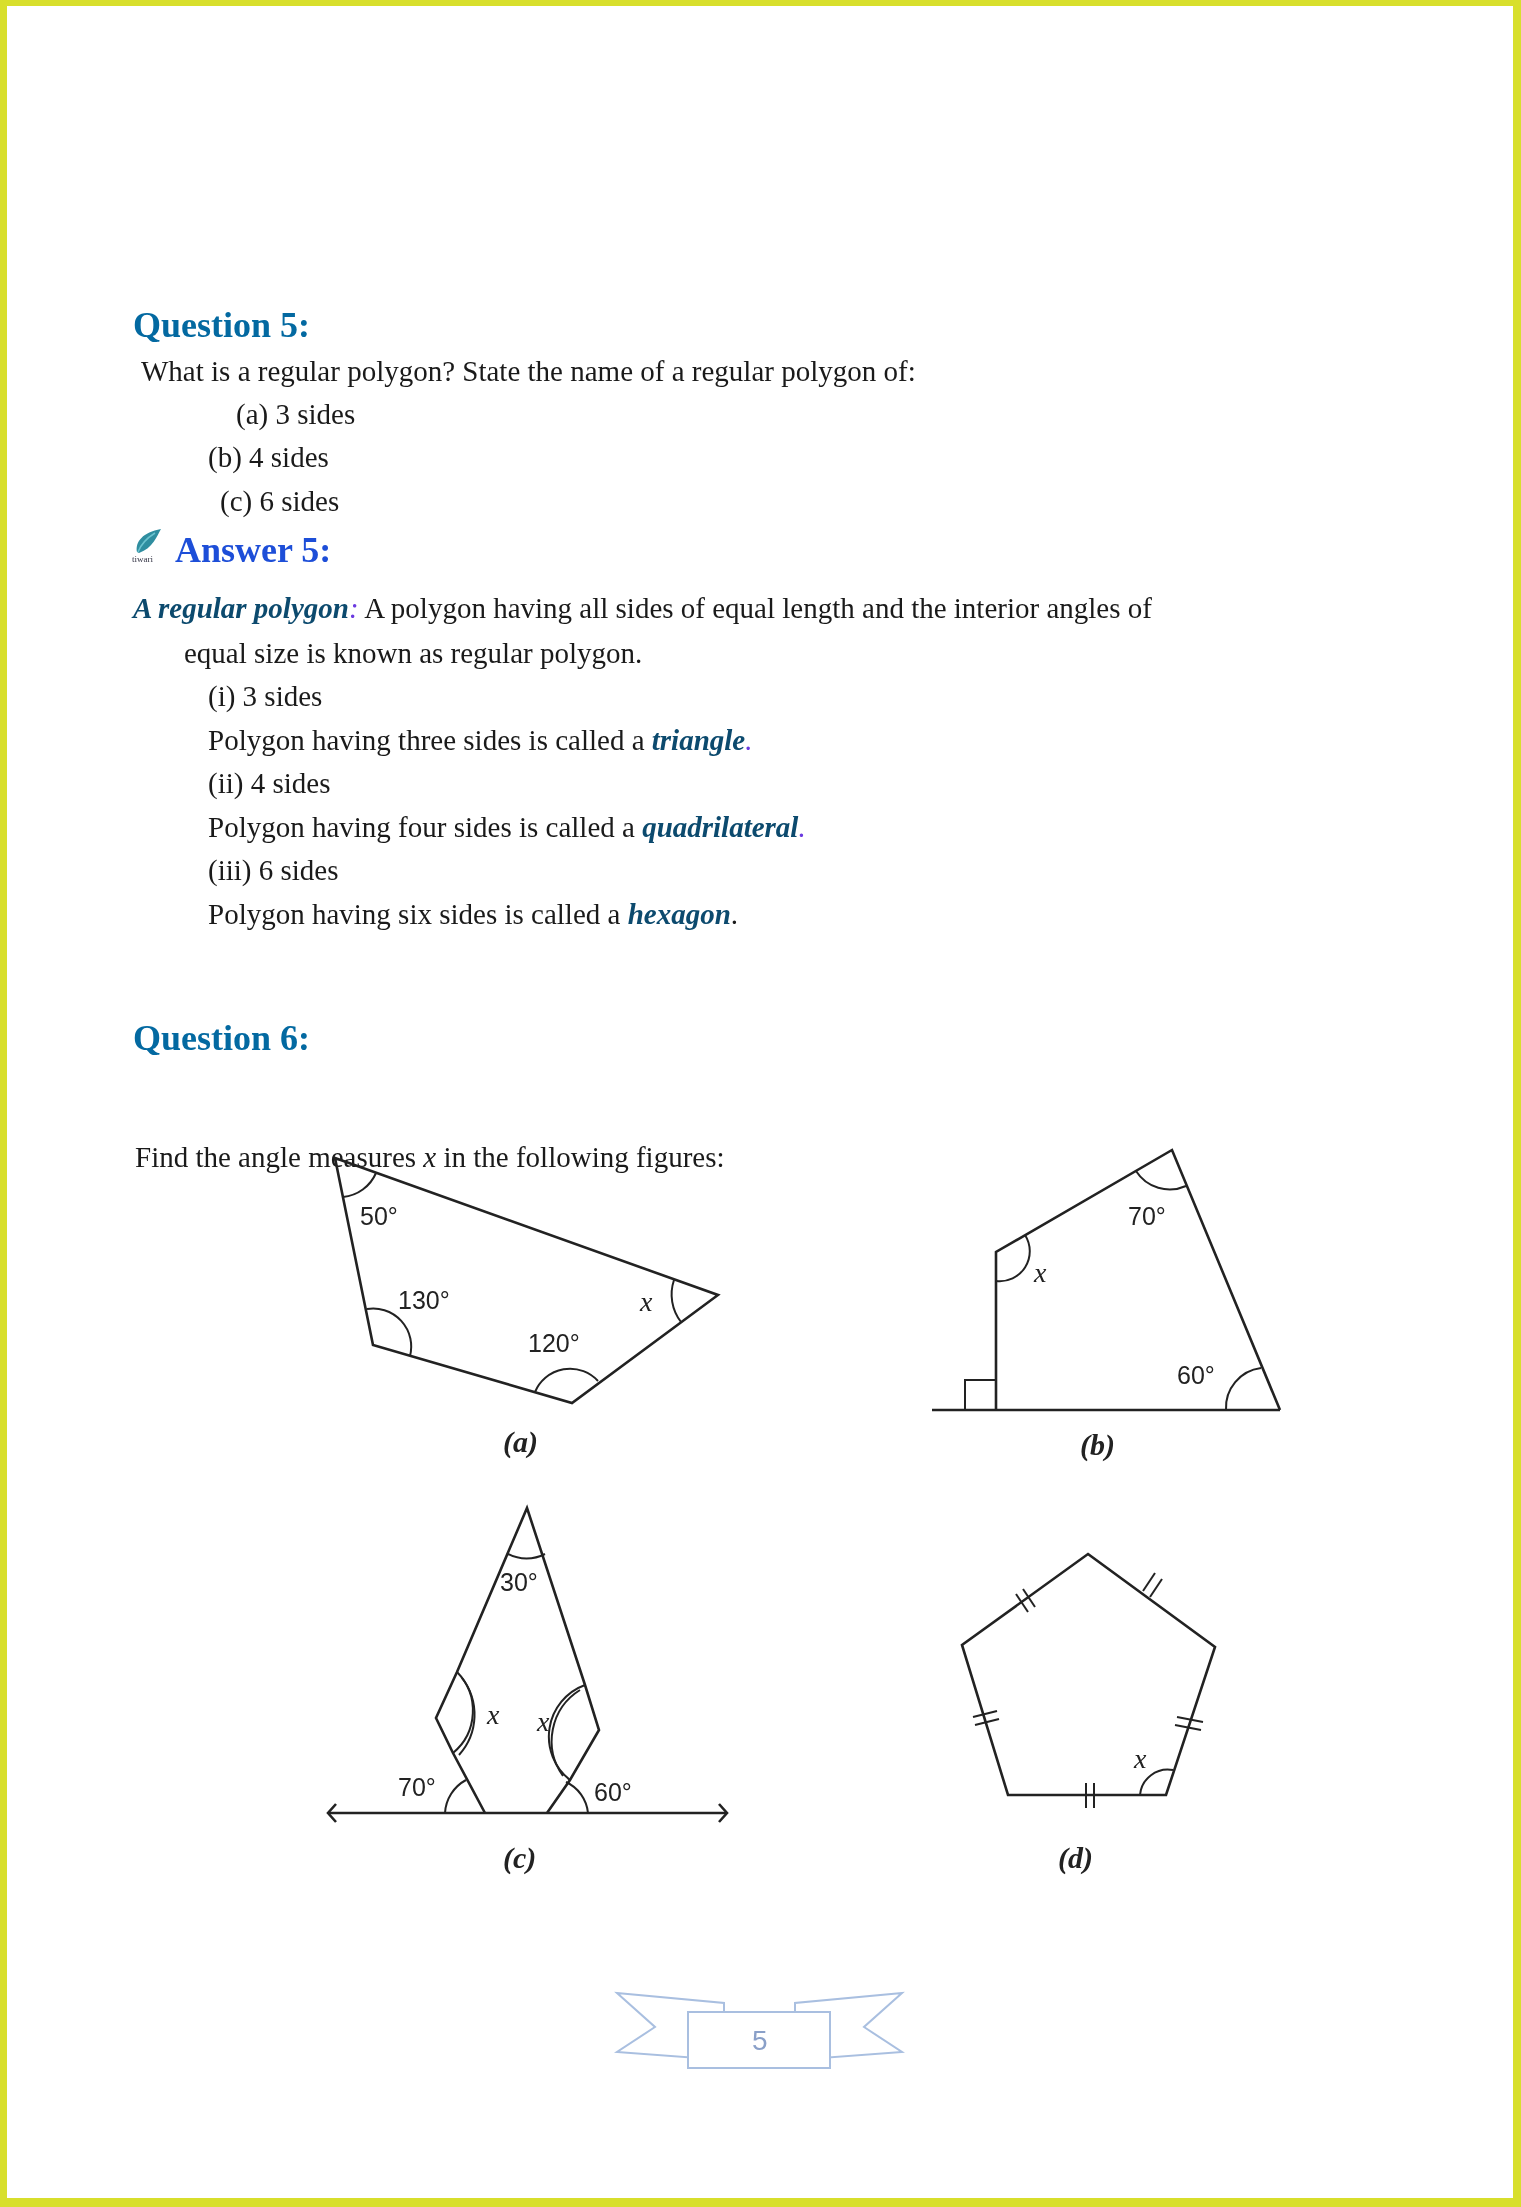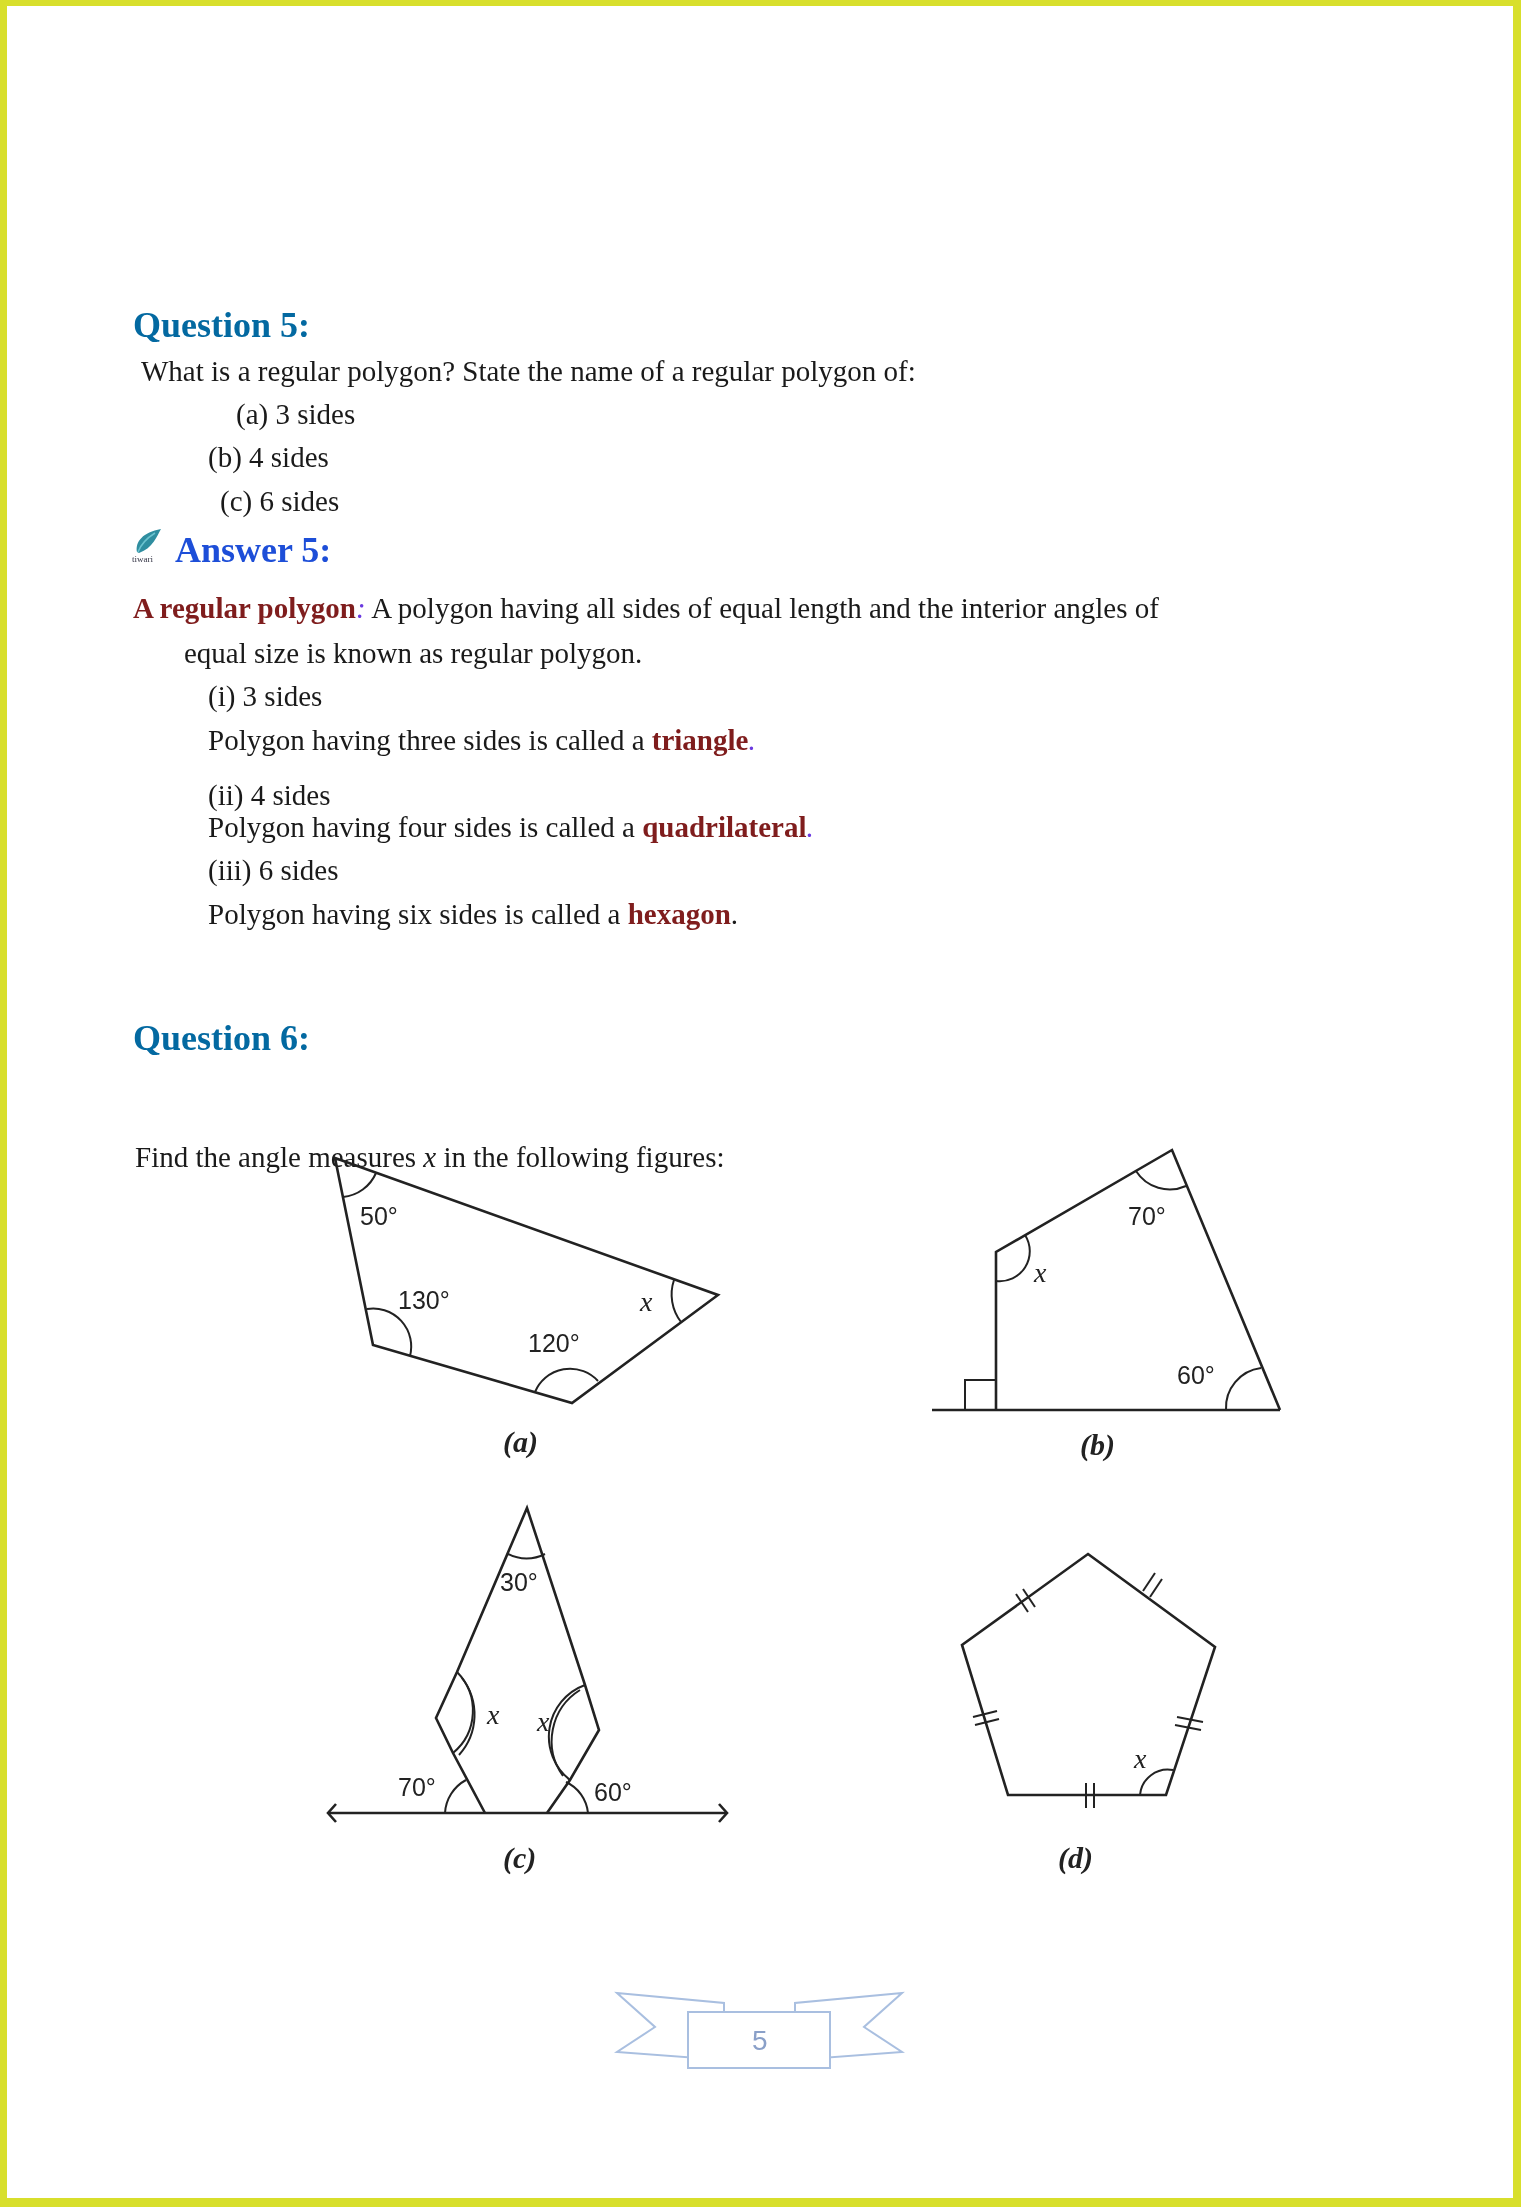--- a/index.html
+++ b/index.html
@@ -6,21 +6,21 @@
   body { width: 1521px; height: 2207px; position: relative; background: #ffffff; overflow: hidden; }
   .page-border {
     position: absolute; left: 0; top: 0; width: 1521px; height: 2207px; box-sizing: border-box;
     border-top: 6px solid #d8df2c; border-left: 7px solid #d8df2c;
     border-right: 8px solid #d8df2c; border-bottom: 9px solid #d8df2c;
   }
   .t { position: absolute; white-space: nowrap; font-family: "Liberation Serif", "DejaVu Serif", serif; color: #1a1a1a; }
   .body-text { font-size: 29px; line-height: 1; }
   .heading-q { font-family: "Liberation Serif", serif; font-weight: bold; font-size: 36px; color: #0369a1; line-height: 1; }
   .heading-a { font-family: "Liberation Serif", serif; font-weight: bold; font-size: 36px; color: #1d4ed8; line-height: 1; }
-  .em { color: #7f1d1d; font-weight: bold; }
+  .em { color: #0c4a6e; font-style: italic; font-weight: bold; }
   .em-punct { color: #6b3ae0; font-style: italic; }
   .var { font-style: italic; }
   .logo { position: absolute; left: 131px; top: 526px; width: 36px; height: 38px; }
   svg.figs { position: absolute; left: 0; top: 0; }
   .fig-lbl { font-family: "Liberation Sans", "DejaVu Sans", sans-serif; font-size: 25px; fill: #222; }
   .fig-var { font-family: "Liberation Serif", serif; font-style: italic; font-size: 28px; fill: #222; }
   .fig-cap { font-family: "Liberation Serif", serif; font-style: italic; font-weight: bold; font-size: 30px; fill: #222; }
   .page-num { font-family: "Liberation Sans", sans-serif; font-size: 28px; fill: #8aa0c8; }
 </style>
 </head>
@@ -40,21 +40,21 @@
   <text x="1" y="36" font-family="Liberation Serif, serif" font-size="9" fill="#334">tiwari</text>
 </svg>
 <div class="t heading-a" style="left:175px; top:532px;">Answer 5:</div>
 
 <div class="t body-text" style="left:133px; top:594px;"><span class="em">A regular polygon</span><span class="em-punct">:</span><span> A polygon having all sides of equal length and the interior angles of</span></div>
 <div class="t body-text" style="left:148px; top:639px;margin-left:36px;">equal size is known as regular polygon.</div>
 
 <div class="t body-text" style="left:208px; top:682px;">(i) 3 sides</div>
 <div class="t body-text" style="left:208px; top:726px;"><span>Polygon having three sides is called a </span><span class="em">triangle</span><span class="em-punct">.</span></div>
 
-<div class="t body-text" style="left:208px; top:769px;margin-top:12px;">(ii) 4 sides</div>
+<div class="t body-text" style="left:208px; top:769px;">(ii) 4 sides</div>
 <div class="t body-text" style="left:208px; top:813px;"><span>Polygon having four sides is called a </span><span class="em">quadrilateral</span><span class="em-punct">.</span></div>
 
 <div class="t body-text" style="left:208px; top:856px;">(iii) 6 sides</div>
 <div class="t body-text" style="left:208px; top:900px;"><span>Polygon having six sides is called a </span><span class="em">hexagon</span><span>.</span></div>
 
 <div class="t heading-q" style="left:133px; top:1020px;text-align:center;">Question 6:</div>
 <div class="t body-text" style="left:135px; top:1107px;margin-top:36px;"><span>Find the angle measures </span><span class="var">x</span><span> in the following figures:</span></div>
 
 <svg class="figs" width="1521" height="2207" viewBox="0 0 1521 2207">
   <g stroke="#222" stroke-width="2.6" fill="none" stroke-linejoin="miter">

